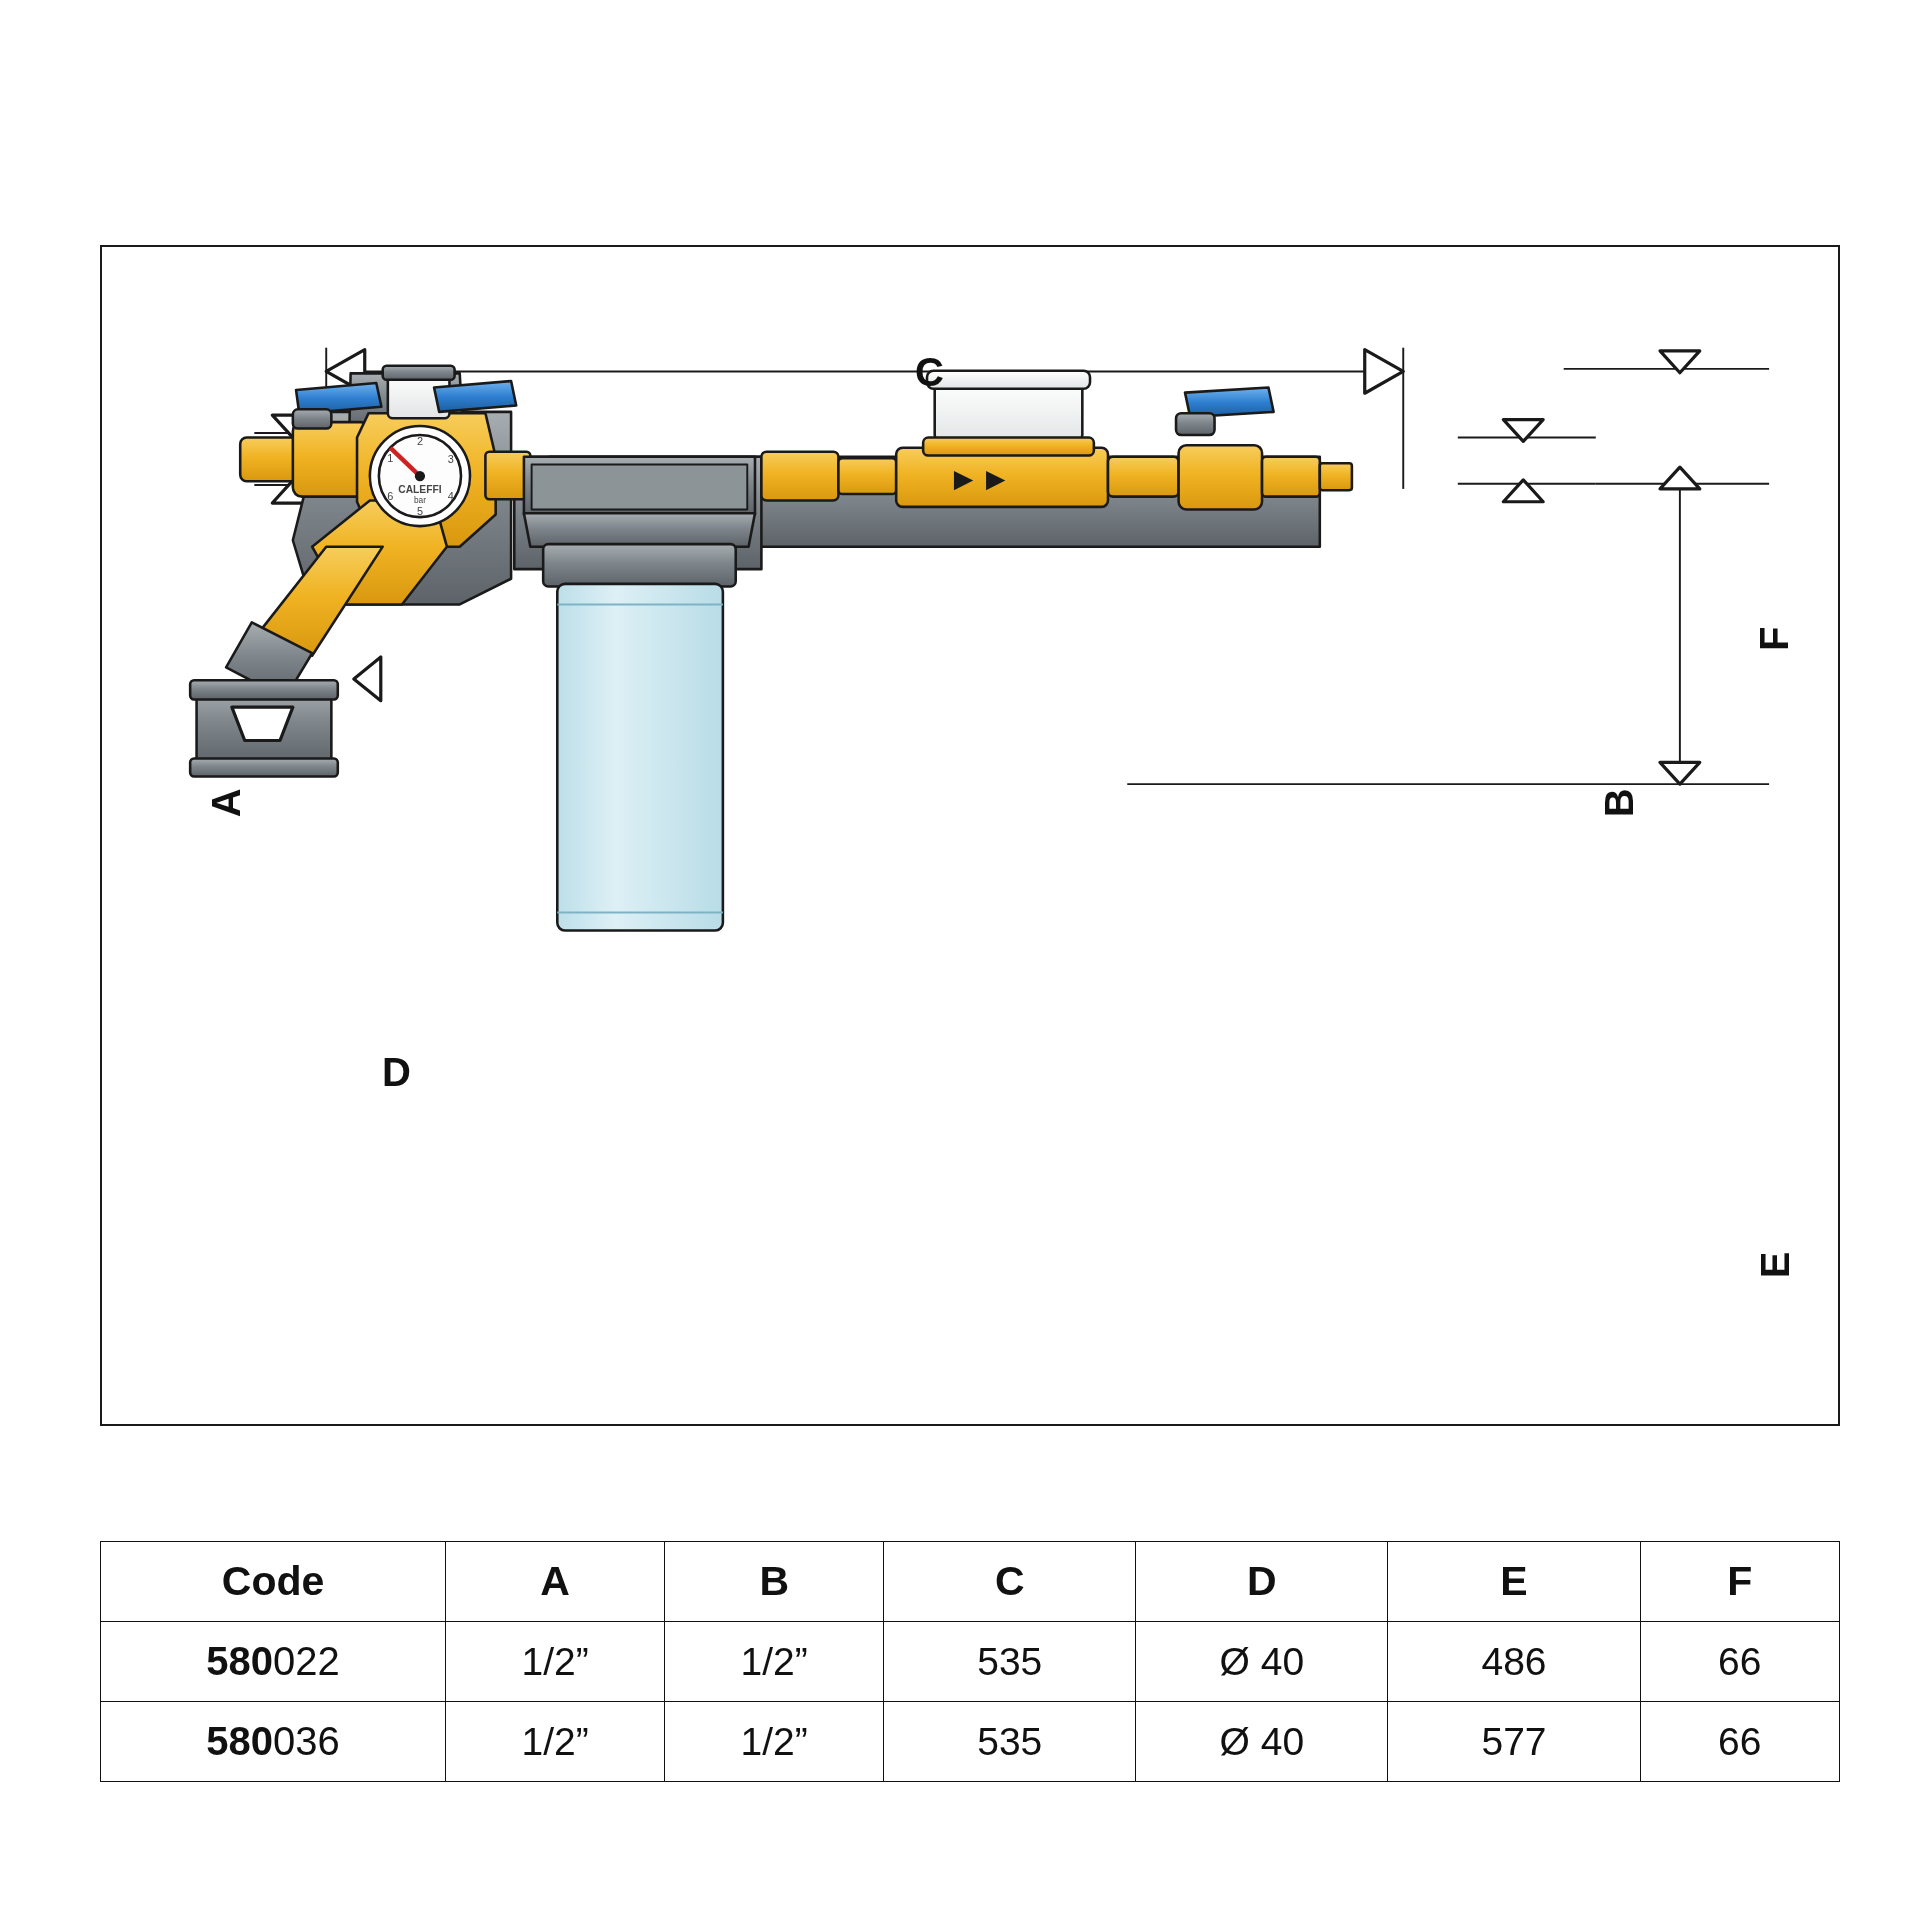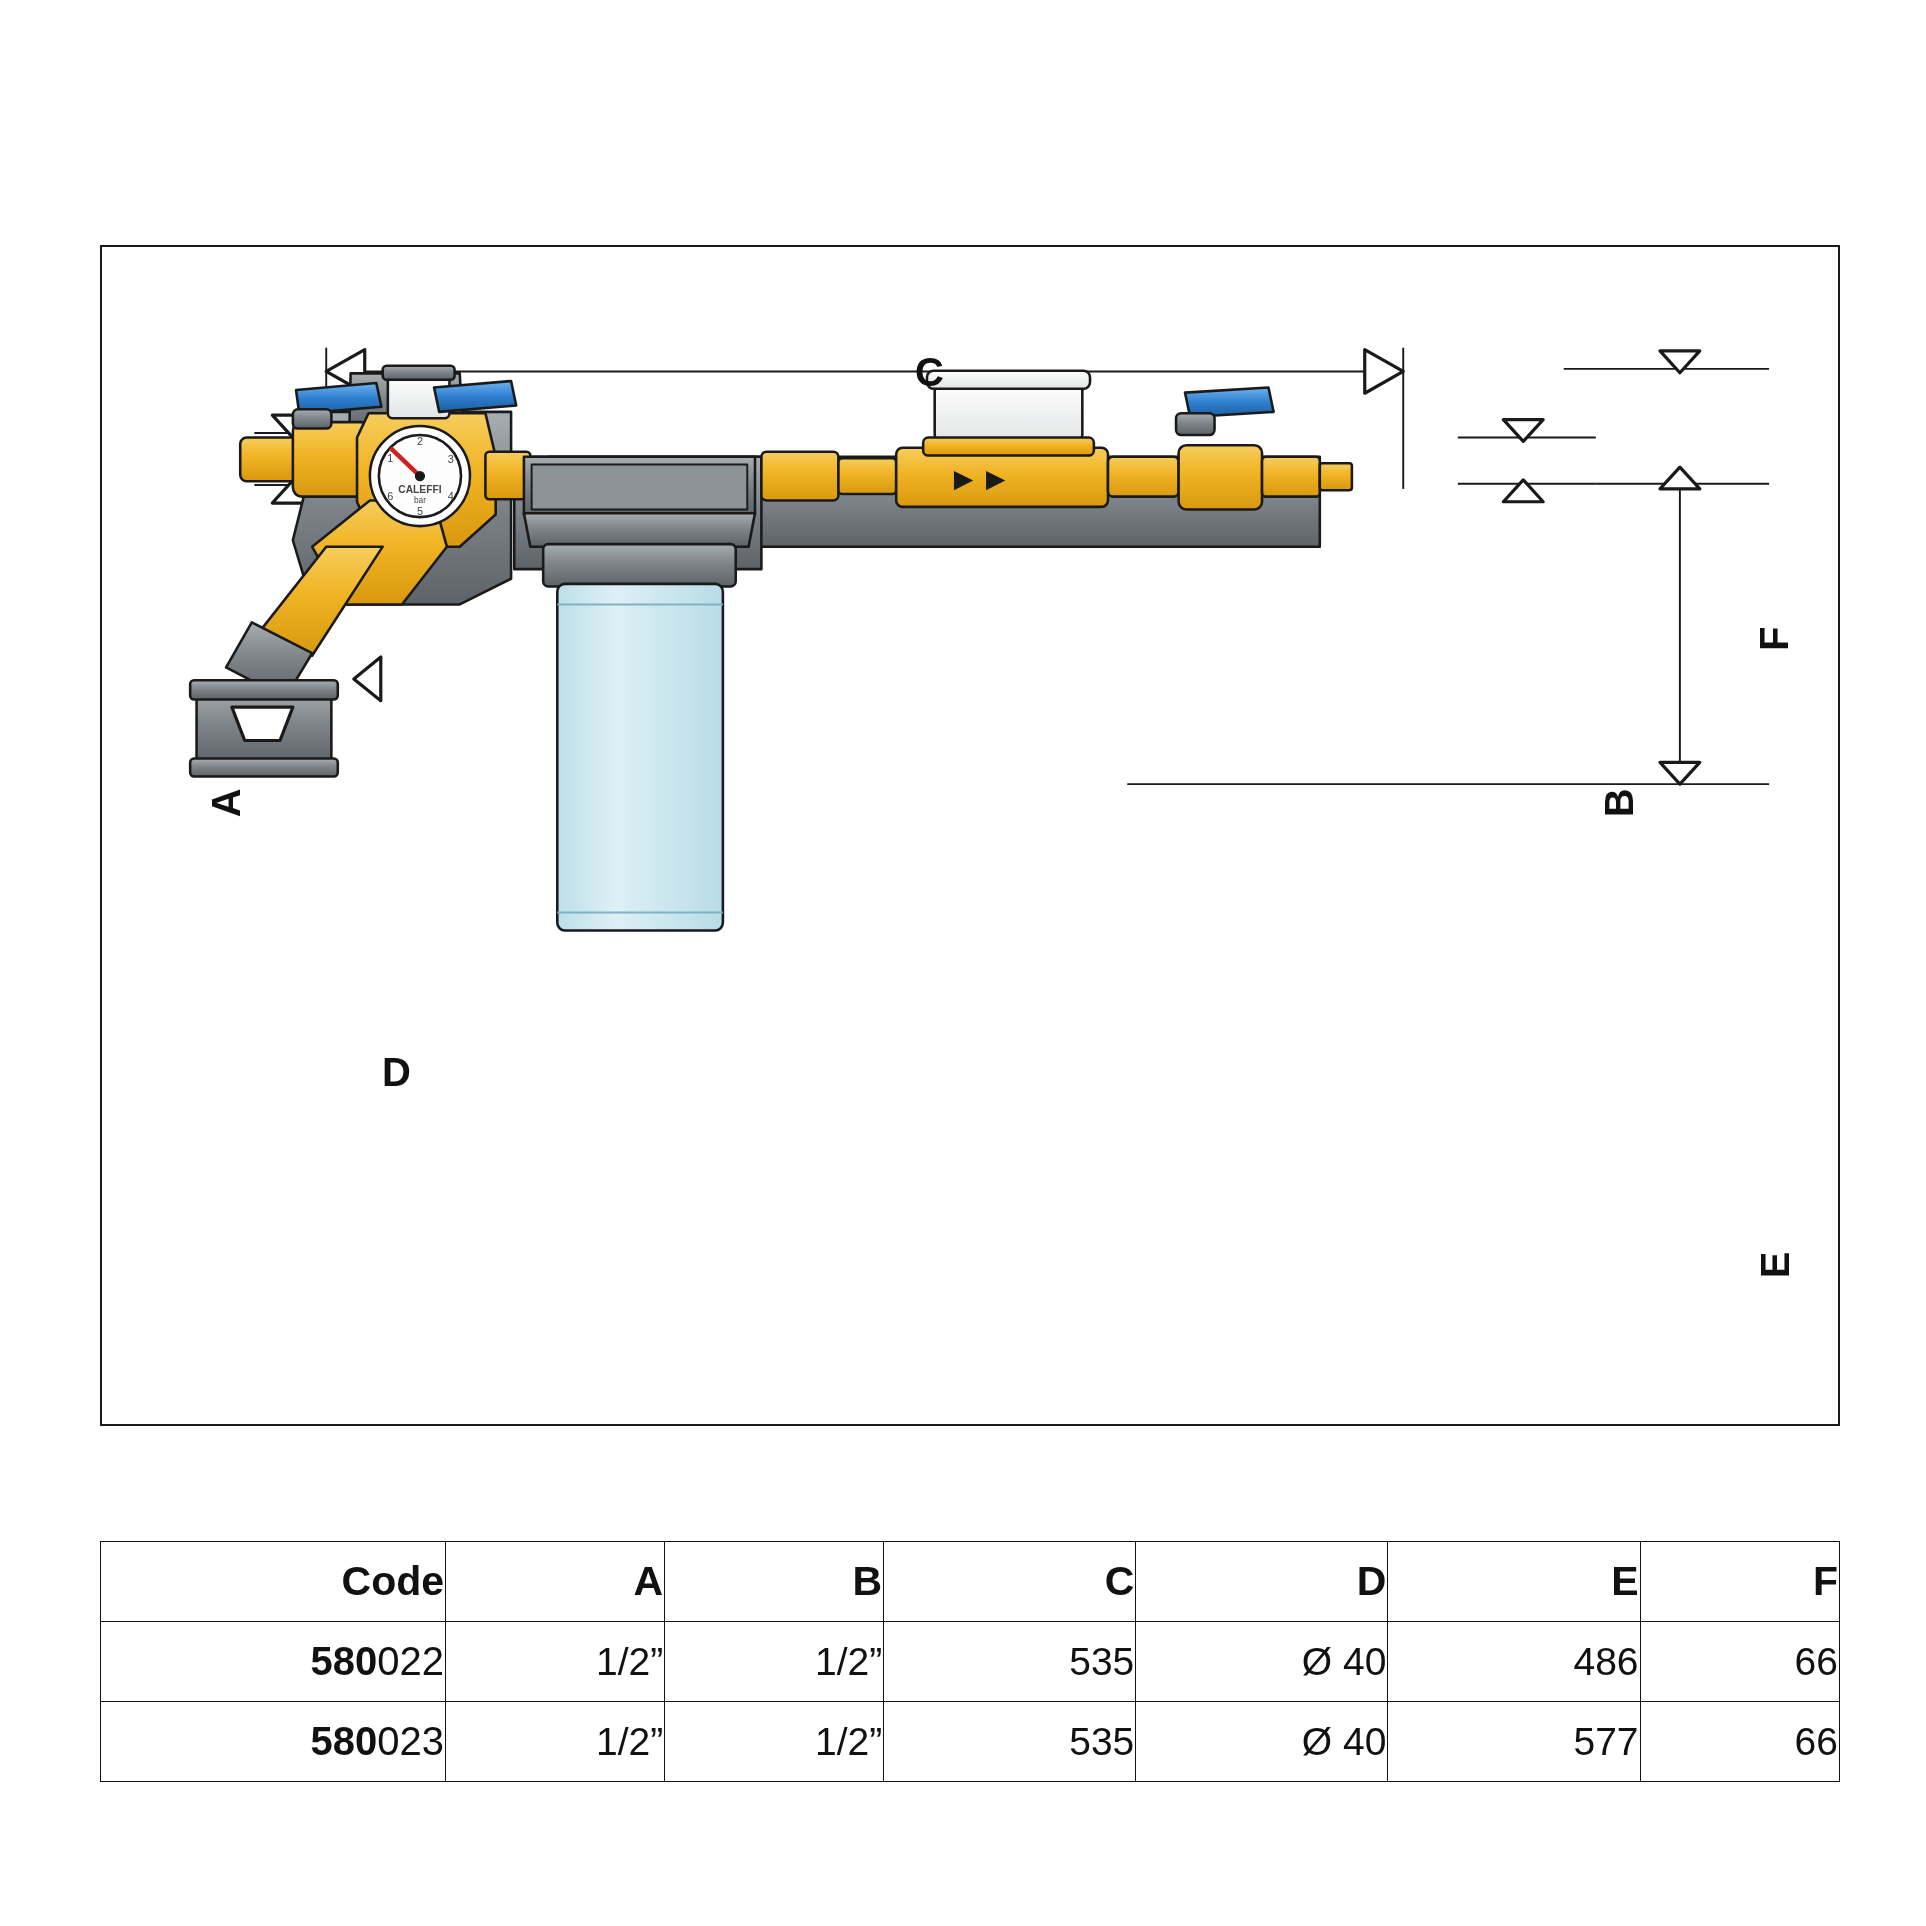--- a/index.html
+++ b/index.html
@@ -18,21 +18,21 @@
 
   
   .svgwrap{position:absolute;left:100px;top:245px;width:1740px;height:1181px;}
 
   
   table.spec{
     position:absolute;left:100px;top:1541px;width:1740px;
     border-collapse:collapse;table-layout:fixed;
   }
   table.spec td,table.spec th{
-    border:1.9px solid #111;text-align:right;vertical-align:middle;
+    border:1.9px solid #111;text-align:center;vertical-align:middle;
     font-size:39px;font-weight:400;height:77px;color:#111;
   }
   table.spec th{font-size:41px;font-weight:700;}
   table.spec td.code{font-size:40px;}
   table.spec td.code b{font-weight:700;}
   .colcode{width:334px;}
   .colab{width:212px;}
   .colc{width:244px;}
   .cold{width:244px;}
   .cole{width:244px;}
@@ -228,21 +228,21 @@
       <tr>
         <td class="code"><b>580</b><span>022</span></td>
         <td>1/2”</td>
         <td>1/2”</td>
         <td>535</td>
         <td>Ø 40</td>
         <td>486</td>
         <td>66</td>
       </tr>
       <tr>
-        <td class="code"><b>580</b><span>023</span></td>
+        <td class="code"><b>580</b><span>036</span></td>
         <td>1/2”</td>
         <td>1/2”</td>
         <td>535</td>
         <td>Ø 40</td>
         <td>577</td>
         <td>66</td>
       </tr>
     </tbody>
   </table>
 

